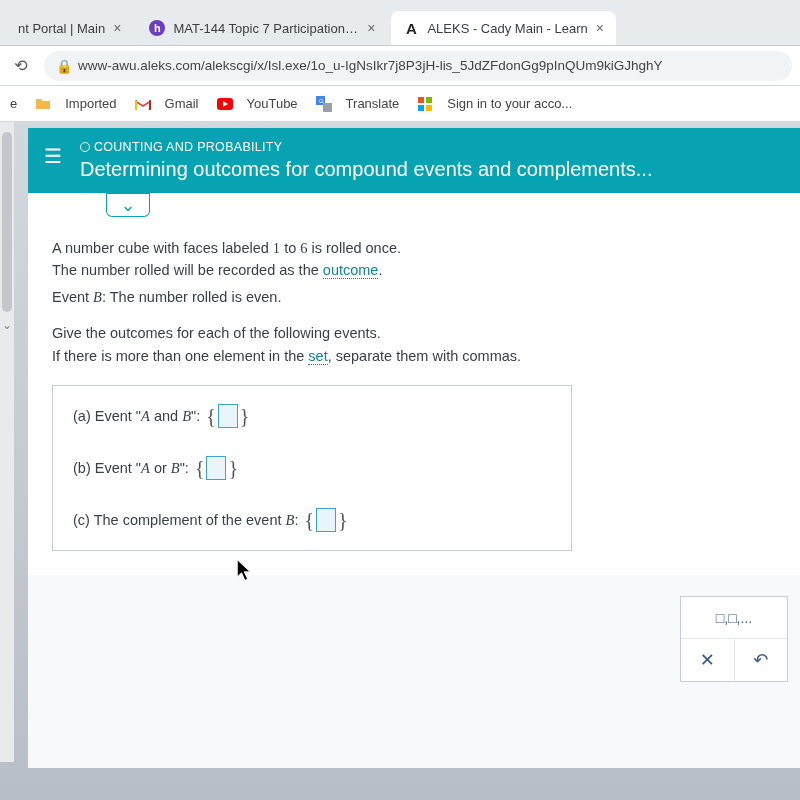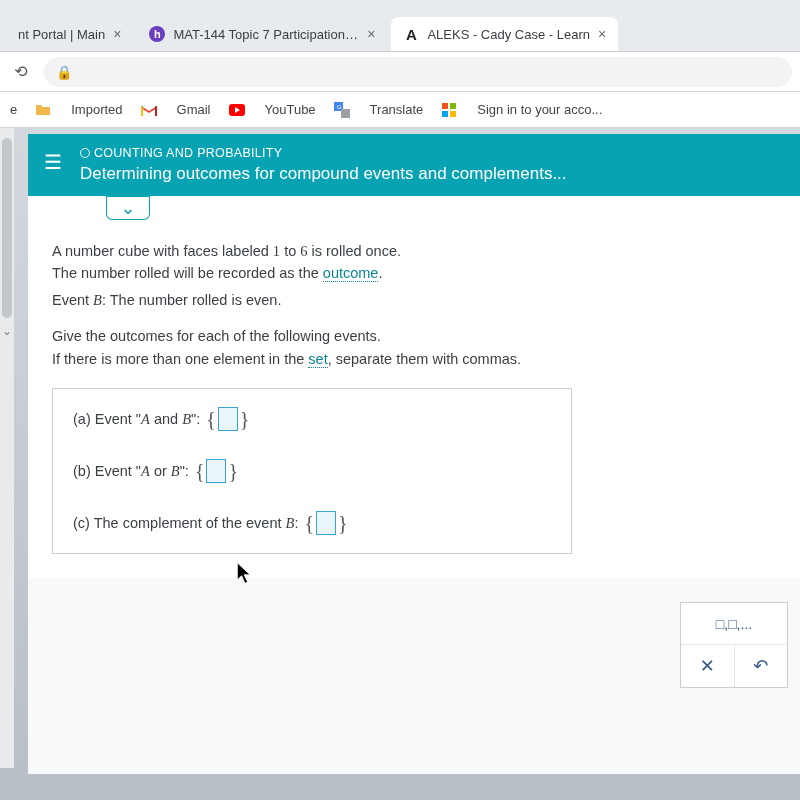--- a/index.html
+++ b/index.html
@@ -2,21 +2,21 @@
 <html><head>
 <meta charset="utf-8">
 <style>
   * { box-sizing: border-box; margin: 0; padding: 0; }
   body {
     font-family: Arial, Helvetica, sans-serif;
     background: linear-gradient(180deg, #d8dde2 0%, #b8bec5 100%);
     width: 800px; height: 800px; overflow: hidden;
   }
   .tabs {
-    background: #e8ebed; height: 52px; display: flex; align-items: flex-end;
+    background: #e8ebed; height: 46px; display: flex; align-items: flex-end;
     border-bottom: 1px solid #c8ccd0; padding: 0 6px;
   }
   .tab {
     display: flex; align-items: center; gap: 8px; padding: 8px 12px;
     font-size: 13px; color: #3a3f44; border-radius: 8px 8px 0 0; max-width: 250px;
     margin-right: 4px; height: 34px; cursor: pointer;
   }
   .tab.active { background: #fff; }
   .tab .favicon { width: 16px; height: 16px; display:flex;align-items:center;justify-content:center; }
   .tab .title { white-space: nowrap; overflow: hidden; text-overflow: ellipsis; flex:1; }
@@ -29,36 +29,36 @@
   }
   .reload { width:26px; height:26px; display:flex;align-items:center;justify-content:center;
     border-radius:50%; cursor:pointer; color:#555; font-size:16px; margin-right:10px;}
   .addr { flex:1; background:#f1f3f4; border-radius:16px; height:30px;
     display:flex; align-items:center; padding:0 12px; font-size:13.5px; color:#444; overflow:hidden; white-space:nowrap;}
   .lock { width:14px; margin-right:8px; color:#666; }
   .bookmarks {
     background:#fff; height:36px; display:flex; align-items:center; gap:18px;
     padding:0 10px; border-bottom:1px solid #d4d7da; font-size:13px; color:#444;
   }
-  .bm { display:flex; gap:20px; cursor:pointer;}
+  .bm { display:flex; gap:14px; cursor:pointer;}
   .bm .ico { width:16px; height:16px; display:flex;align-items:center;justify-content:center;}
   .shelf { color:#3a3f44; overflow:hidden; white-space:nowrap; text-overflow:ellipsis;}
   .content-wrap { position:relative; padding: 6px 0 0 14px; }
   .scrollbar { position:absolute; left:0; top:0; width:14px; height:640px;
     background:#e8eaec; }
   .scrollbar .thumb { position:absolute; top:10px; left:2px; width:10px; height:180px;
     background:#c3c7cc; border-radius:6px; }
   .scrollbar .thumb::after{content:'⌄';position:absolute;bottom:-20px;left:0;color:#888;font-size:12px;}
   .app { margin-left:14px; background:#f7f9fa; min-height:640px; }
   .topbar { background:#07a3b2; color:#fff; padding:12px 16px; display:flex;
     align-items:flex-start; gap:18px;}
   .hamburger { font-size:20px; line-height:1; margin-top:6px; cursor:pointer;}
   .topbar .crumb { font-size:12.5px; letter-spacing:0.3px; display:flex;align-items:center;gap:4px;}
   .crumb .dot { width:10px;height:10px;border:1.5px solid #fff;border-radius:50%;}
-  .topbar .title { font-size:17px; font-weight:500; margin-top:4px;}
+  .topbar .title { font-size:20px; font-weight:500; margin-top:4px;}
   .card { background:#fff; margin:0 0 0 0; padding:18px 24px 24px 24px; position:relative;}
   .chev { position:absolute; top:-2px; left:78px; width:44px; height:26px;
     background:#fff; border:1px solid #07a3b2; border-top:3px solid #07a3b2;
     border-radius:0 0 6px 6px; display:flex;align-items:center;justify-content:center;
     color:#07a3b2; font-size:18px; cursor:pointer;}
   .ptext { color:#3a3f44; font-size:14.5px; line-height:1.55; margin-top:14px;}
   .ptext .num { font-family:"Times New Roman",serif; }
   .ptext .term { color:#0b8693; border-bottom:1px dotted #0b8693; cursor:pointer;}
   .ptext .mi { font-family:"Times New Roman",serif; font-style:italic; }
   .answers { border:1px solid #c9ced3; margin-top:18px; padding:18px 20px;
@@ -87,29 +87,30 @@
     <span class="title">nt Portal | Main</span>
     <span class="close">×</span>
   </div>
   <div class="tab">
     <span class="favicon fav-h">h</span>
     <span class="title">MAT-144 Topic 7 Participation Ac</span>
     <span class="close">×</span>
   </div>
   <div class="tab active">
     <span class="favicon fav-a">A</span>
-    <span class="title">ALEKS - Cady Case - Learn</span>
+    <span class="title">ALEKS - Cady Main - Learn</span>
     <span class="close">×</span>
   </div>
 </div>
 
 <div class="omnibox">
   <div class="reload">⟲</div>
   <div class="addr">
     <span class="lock">🔒</span>
+    <span>www-awu.aleks.com/alekscgi/x/Isl.exe/1o_u-IgNsIkr7j8P3jH-lis_5JdZFdonGg9pInQUm9kiGJhghY</span>
   </div>
 </div>
 
 <div class="bookmarks">
   <span class="shelf">e</span>
   <div class="bm">
     <span class="ico">
       <svg width="16" height="16" viewBox="0 0 16 16">
           <path fill="#f2b84b" d="M1 3h5l1.5 2H15v8H1z"></path>
         </svg>

